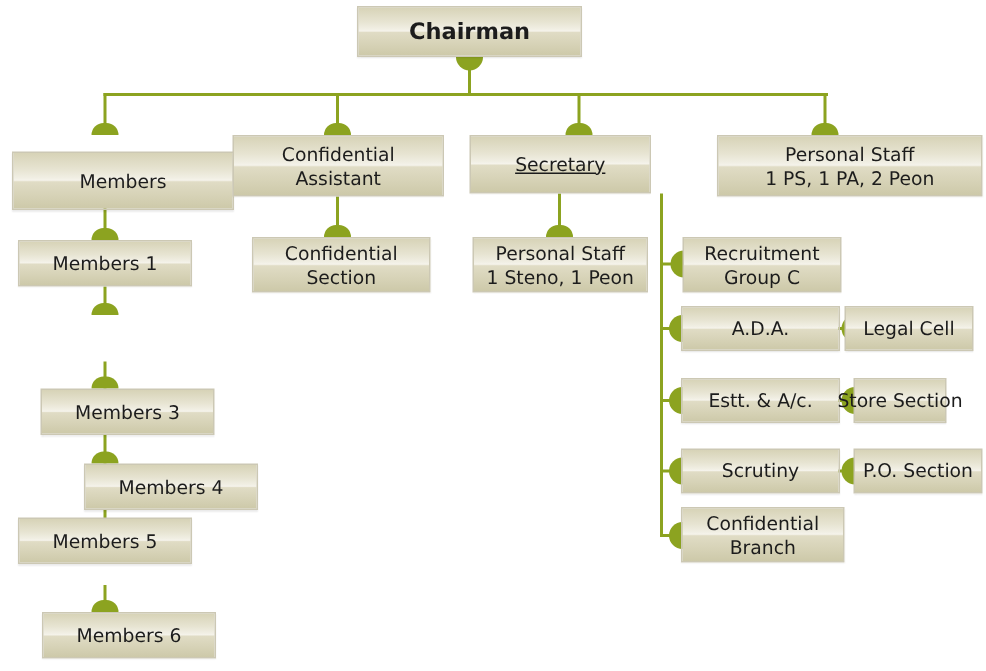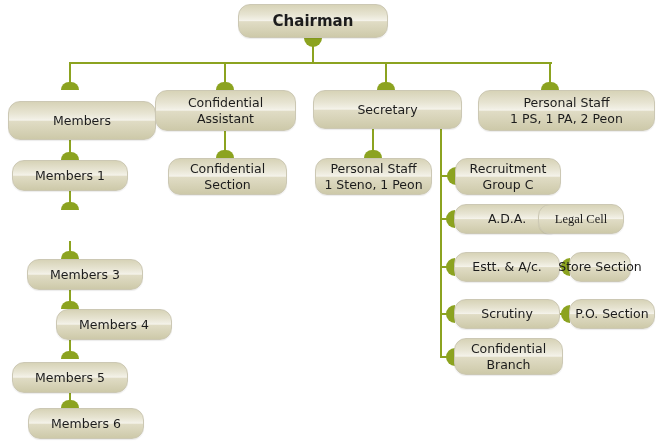--- a/index.html
+++ b/index.html
@@ -1,21 +1,21 @@
 <!DOCTYPE html>
 <html style="--background: #ffffff; --connector: #8CA320; --box-gradient-top: #d7d3b7; --box-gradient-highlight: #f5f3eb; --box-gradient-bottom: #cdc9a9; --box-border: #ccc8b4; --text: #1c1c1c;"><head>
 <meta charset="utf-8">
 <style>
   html,body{margin:0;padding:0;background:#fff;}
   #canvas{
     position:relative;width:657px;height:447px;background:var(--background,#fff);
     font-family:"DejaVu Sans","Liberation Sans",sans-serif;overflow:hidden;
   }
   .node{
-    position:absolute;box-sizing:border-box;border-radius:12px;
+    position:absolute;box-sizing:border-box;border-radius:0;
     border:1px solid var(--box-border,#ccc8b4);
     background:linear-gradient(180deg,
       var(--box-gradient-top,#d7d3b7) 0%,
       #e7e4d2 30%,
       #f1efe4 45%,
       var(--box-gradient-highlight,#f5f3eb) 49%,
       #e0dcc5 52%,
       #d6d2b6 78%,
       var(--box-gradient-bottom,#cdc9a9) 100%);
     display:flex;flex-direction:column;align-items:center;justify-content:center;
@@ -91,39 +91,39 @@
 
   <div class="node" style="left:8px;top:101px;width:148px;height:39px;">
     <div class="ln">Members</div>
   </div>
 
   <div class="node" style="left:155px;top:90px;width:141px;height:41px;">
     <div class="ln">Confidential</div>
     <div class="ln">Assistant</div>
   </div>
 
-  <div class="node" style="left:313px;top:90px;width:149px;height:39px;">
+  <div class="node" style="left:313px;top:90px;width:121px;height:39px;text-decoration:underline;">
     <div class="ln">Secretary</div>
   </div>
 
   <div class="node" style="left:478px;top:90px;width:177px;height:41px;">
     <div class="ln">Personal Staff</div>
     <div class="ln">1 PS, 1 PA, 2 Peon</div>
   </div>
 
   <div class="node" style="left:12px;top:160px;width:116px;height:31px;">
     <div class="ln">Members 1</div>
   </div>
   <div class="node" style="left:12px;top:259px;width:116px;height:31px;margin-left:15px;">
     <div class="ln">Members 3</div>
   </div>
   <div class="node" style="left:12px;top:309px;width:116px;height:31px;margin-left:44px;">
     <div class="ln">Members 4</div>
   </div>
-  <div class="node" style="left:12px;top:362px;width:116px;height:31px;">
+  <div class="node" style="left:12px;top:345px;width:116px;height:31px;">
     <div class="ln">Members 5</div>
   </div>
   <div class="node" style="left:28px;top:408px;width:116px;height:31px;">
     <div class="ln">Members 6</div>
   </div>
 
   <div class="node" style="left:168px;top:158px;width:119px;height:37px;">
     <div class="ln">Confidential</div>
     <div class="ln">Section</div>
   </div>
@@ -148,21 +148,21 @@
 
   <div class="node" style="left:454px;top:299px;width:106px;height:30px;">
     <div class="ln">Scrutiny</div>
   </div>
 
   <div class="node" style="left:454px;top:338px;width:109px;height:37px;">
     <div class="ln">Confidential</div>
     <div class="ln">Branch</div>
   </div>
 
-  <div class="node" style="left:538px;top:204px;width:86px;height:30px;font-family:Liberation Serif, serif;">
+  <div class="node" style="left:563px;top:204px;width:86px;height:30px;">
     <div class="ln">Legal Cell</div>
   </div>
 
   <div class="node" style="left:569px;top:252px;width:62px;height:30px;">
     <div class="ln">Store Section</div>
   </div>
 
   <div class="node" style="left:569px;top:299px;width:86px;height:30px;">
     <div class="ln">P.O. Section</div>
   </div>

